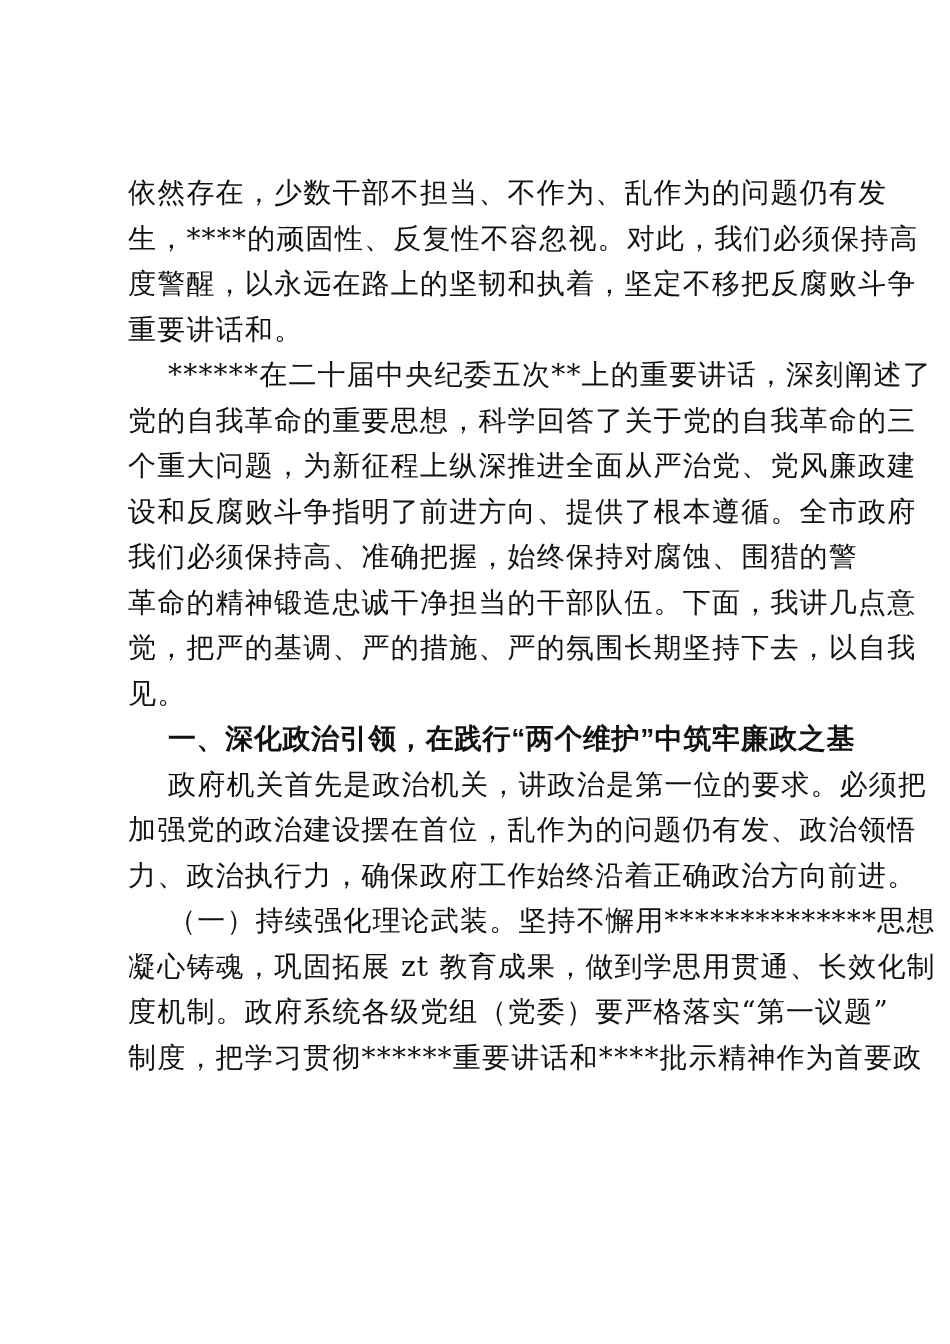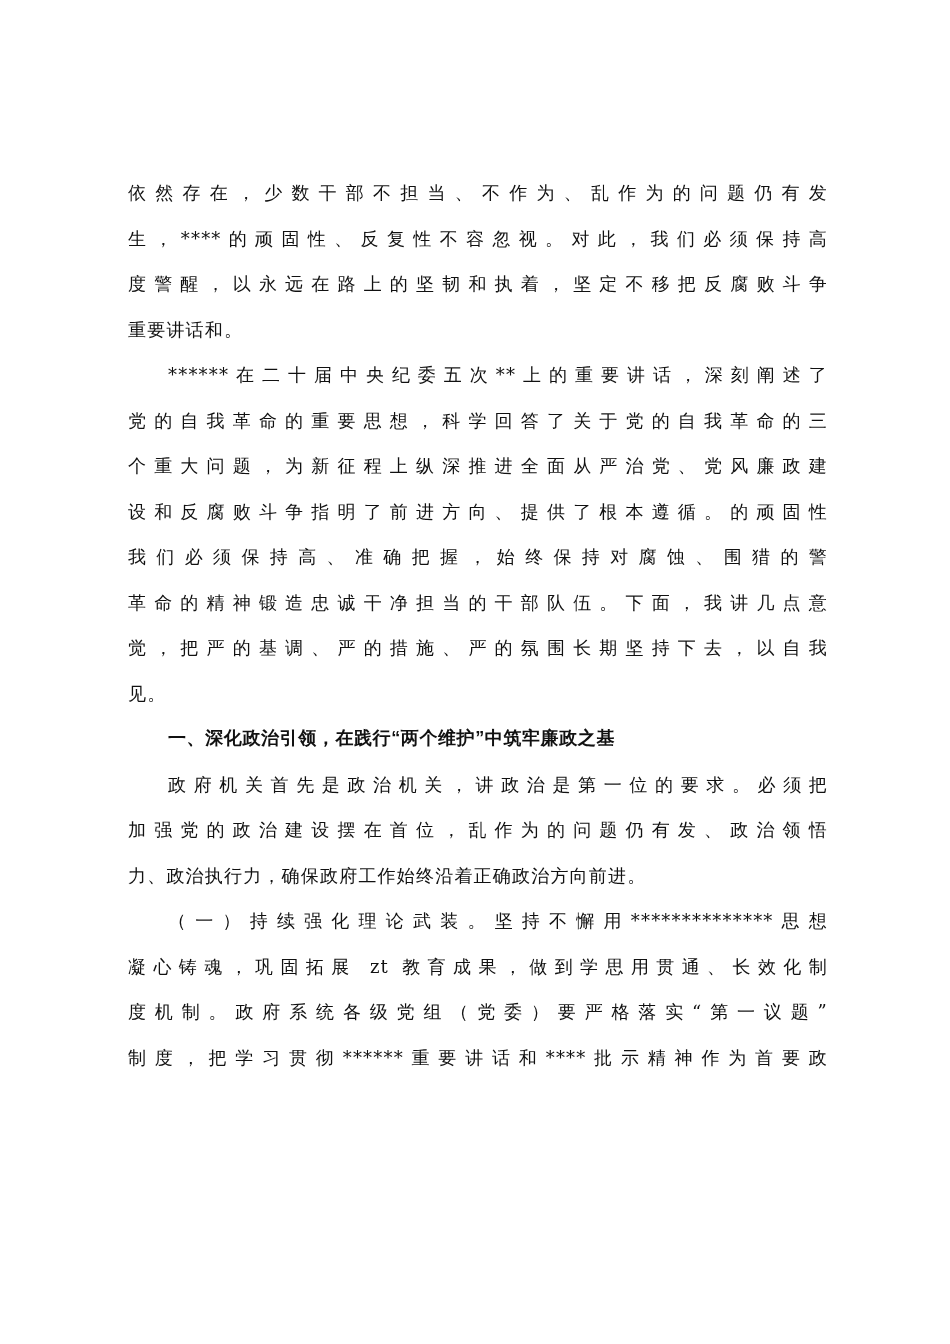--- a/index.html
+++ b/index.html
@@ -1,20 +1,20 @@
 <!DOCTYPE html>
 <html><head>
 <meta charset="utf-8">
 <style>
   html, body { margin: 0; padding: 0; background: #ffffff; }
   body { width: 950px; height: 1344px; position: relative; overflow: hidden; }
   .page {
     position: absolute; left: 128px; top: 170px; width: 700px;
     font-family: "DejaVu Serif", "Liberation Serif", serif;
-    color: #111111; font-size: 18px; line-height: 45.5px;
+    color: #111111; font-size: 28px; line-height: 45.5px;
     letter-spacing: 1.2px;
   }
   .line { display: block; white-space: nowrap; height: 45.5px; }
   .indent { padding-left: 40px; }
   .heading { font-weight: bold; font-family: Liberation Sans, sans-serif; letter-spacing: 0.6px; }
   .justify { text-align: justify; text-align-last: justify; }
 </style>
 </head>
 <body>
 
@@ -22,21 +22,21 @@
   <div>
     <span class="line justify">依然存在，少数干部不担当、不作为、乱作为的问题仍有发</span>
     <span class="line justify">生，****的顽固性、反复性不容忽视。对此，我们必须保持高</span>
     <span class="line justify">度警醒，以永远在路上的坚韧和执着，坚定不移把反腐败斗争</span>
     <span class="line">重要讲话和。</span>
   </div>
   <div>
     <span class="line indent justify">******在二十届中央纪委五次**上的重要讲话，深刻阐述了</span>
     <span class="line justify">党的自我革命的重要思想，科学回答了关于党的自我革命的三</span>
     <span class="line justify">个重大问题，为新征程上纵深推进全面从严治党、党风廉政建</span>
-    <span class="line justify">设和反腐败斗争指明了前进方向、提供了根本遵循。的顽固性</span>
+    <span class="line justify">设和反腐败斗争指明了前进方向、提供了根本遵循。全市政府</span>
     <span class="line justify">我们必须保持高、准确把握，始终保持对腐蚀、围猎的警</span>
     <span class="line justify">革命的精神锻造忠诚干净担当的干部队伍。下面，我讲几点意</span>
     <span class="line justify">觉，把严的基调、严的措施、严的氛围长期坚持下去，以自我</span>
     <span class="line">见。</span>
   </div>
   <div>
     <span class="line indent heading">一、深化政治引领，在践行“两个维护”中筑牢廉政之基</span>
   </div>
   <div>
     <span class="line indent justify">政府机关首先是政治机关，讲政治是第一位的要求。必须把</span>

